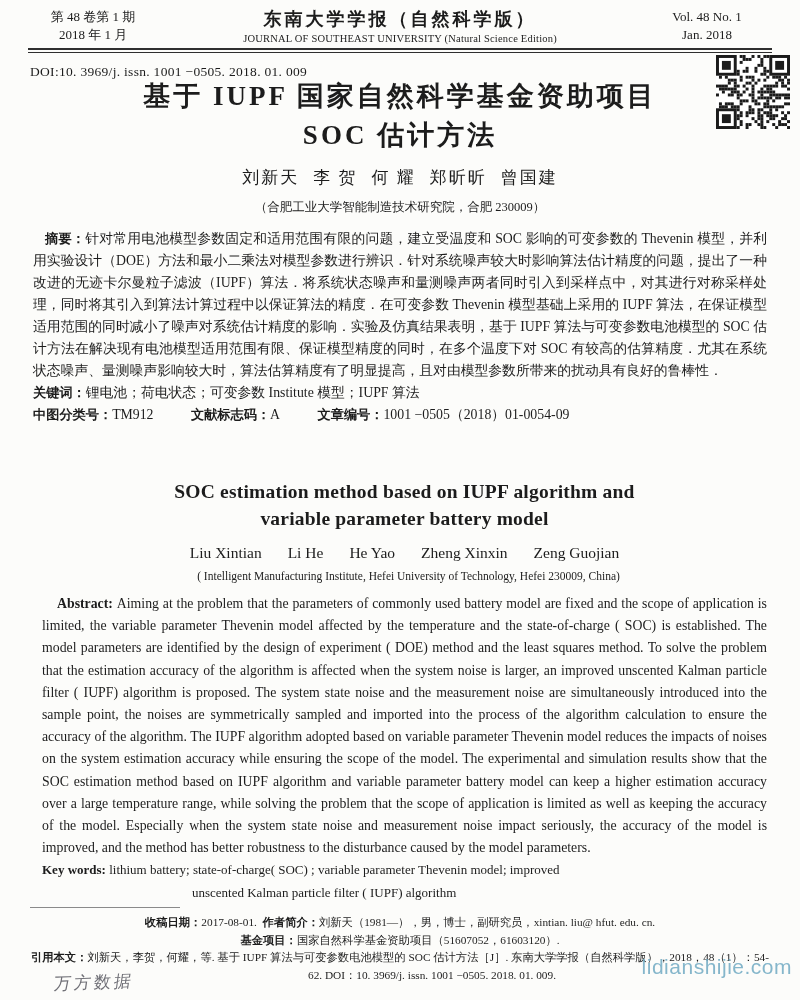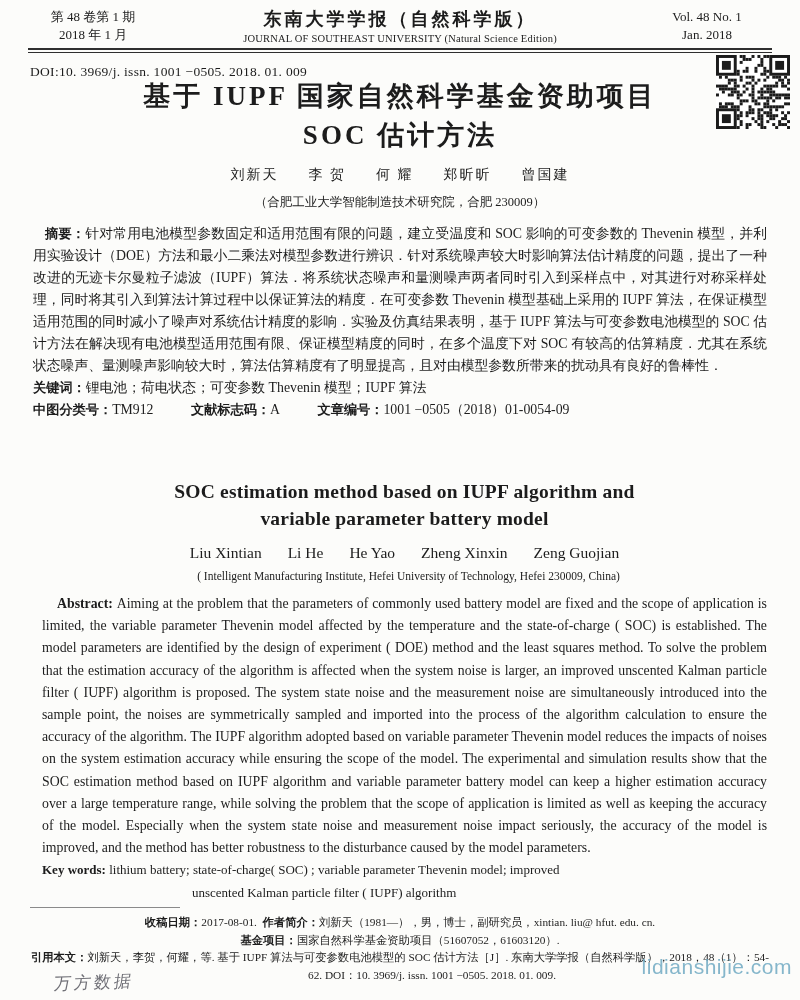--- a/index.html
+++ b/index.html
@@ -17,21 +17,21 @@
   .journal-en { font-size:10.5px; margin-top:2px; letter-spacing:.2px; }
   .header-rule { margin:1px 28px 0 28px; height:5px; border-top:2.5px solid #2f2f2f; border-bottom:1px solid #2f2f2f; }
   .doi-row { margin:11px 30px 0 30px; font-size:13.5px; letter-spacing:.3px; }
   .qr-box { position:absolute; top:55px; right:10px; width:74px; height:74px; background:#fff; }
   
   .cn-section { position:absolute; top:63px; left:0; right:0; height:407px; overflow:hidden; }
   .en-section { position:absolute; top:470px; left:9px; right:0; height:433px; overflow:hidden; }
   .footer     { position:absolute; top:903px; left:0; right:0; height:97px; overflow:hidden; }
   
   .title-cn { text-align:center; font-size:27px; font-weight:700; letter-spacing:3px; line-height:39px; margin-top:14px; }
-  .authors-cn { display:flex; justify-content:center; gap:30px; font-size:14px; letter-spacing:2px; margin-top:11px; }
+  .authors-cn { display:flex; justify-content:center; gap:14px; font-size:17px; letter-spacing:2px; margin-top:11px; }
   .affil-cn { text-align:center; font-size:12.5px; margin-top:10px; }
   .abstract-cn { margin:12px 33px 0 33px; font-size:13.8px; line-height:22px; text-align:justify; text-indent:12px; }
   .lbl { font-family:"Liberation Sans","DejaVu Sans",sans-serif; font-weight:700; font-size:13.2px; }
   .kw-row { margin:0 33px; font-size:13.8px; line-height:22px; text-align:left; }
   .meta-row { margin:0 33px; font-size:13.8px; line-height:22px; }
   .meta-row .seg { margin-right:34px; }
   
   .title-en { text-align:center; font-size:19.5px; font-weight:700; line-height:27px; margin-top:8px; letter-spacing:.2px; }
   .authors-en { display:flex; justify-content:center; gap:26px; font-size:15.5px; margin-top:12px; }
   .affil-en { text-align:center; font-size:11.5px; margin-top:8px;padding-left:8px; }
@@ -300,21 +300,21 @@
     <span>刘新天</span>
     <span>李  贺</span>
     <span>何  耀</span>
     <span>郑昕昕</span>
     <span>曾国建</span>
   </div>
   <div class="affil-cn">（合肥工业大学智能制造技术研究院，合肥 230009）</div>
 
   <p class="abstract-cn"><span class="lbl">摘要：</span><span>针对常用电池模型参数固定和适用范围有限的问题，建立受温度和 SOC 影响的可变参数的 Thevenin 模型，并利用实验设计（DOE）方法和最小二乘法对模型参数进行辨识．针对系统噪声较大时影响算法估计精度的问题，提出了一种改进的无迹卡尔曼粒子滤波（IUPF）算法．将系统状态噪声和量测噪声两者同时引入到采样点中，对其进行对称采样处理，同时将其引入到算法计算过程中以保证算法的精度．在可变参数 Thevenin 模型基础上采用的 IUPF 算法，在保证模型适用范围的同时减小了噪声对系统估计精度的影响．实验及仿真结果表明，基于 IUPF 算法与可变参数电池模型的 SOC 估计方法在解决现有电池模型适用范围有限、保证模型精度的同时，在多个温度下对 SOC 有较高的估算精度．尤其在系统状态噪声、量测噪声影响较大时，算法估算精度有了明显提高，且对由模型参数所带来的扰动具有良好的鲁棒性．</span></p>
 
-  <div class="kw-row"><span class="lbl">关键词：</span><span>锂电池；荷电状态；可变参数 Thevenin 模型；IUPF 算法</span></div>
+  <div class="kw-row"><span class="lbl">关键词：</span><span>锂电池；荷电状态；可变参数 Institute 模型；IUPF 算法</span></div>
 
   <div class="meta-row">
     <span class="seg"><span class="lbl">中图分类号：</span><span>TM912</span></span>
     <span class="seg"><span class="lbl">文献标志码：</span><span>A</span></span>
     <span><span class="lbl">文章编号：</span><span>1001 −0505（2018）01-0054-09</span></span>
   </div>
 </div>
 
 <div class="en-section">
   <div class="title-en">

